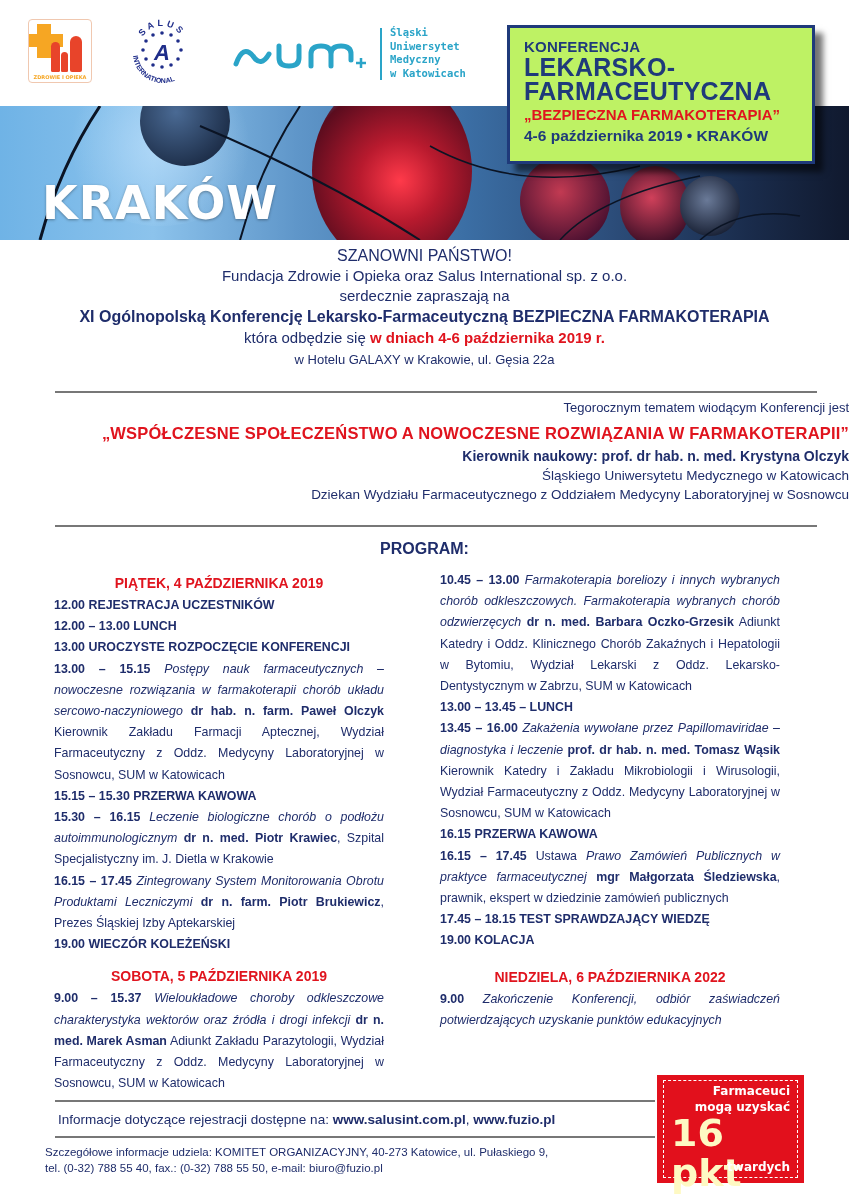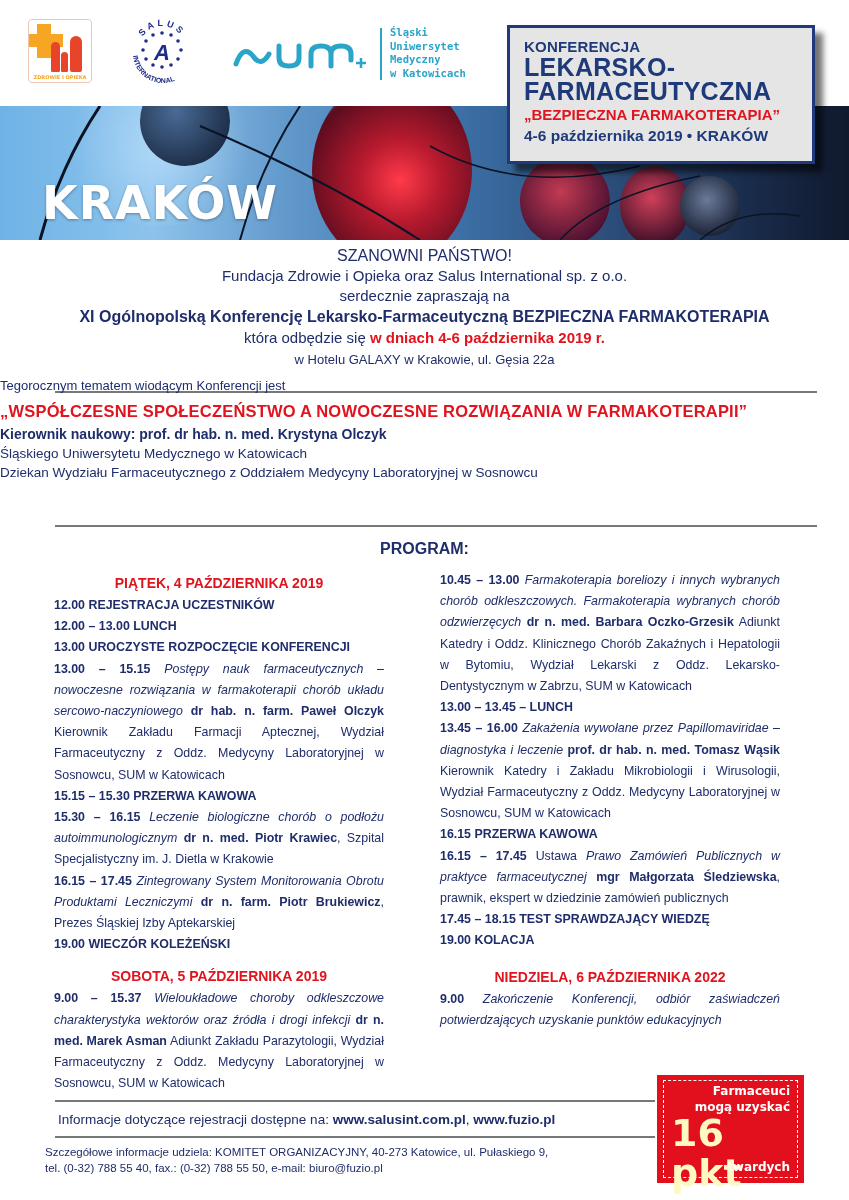--- a/index.html
+++ b/index.html
@@ -21,38 +21,38 @@
   .sum-mark { position: absolute; left: 0; top: 10px; width: 140px; height: 40px; }
   .sum-divider { position: absolute; left: 147px; top: 4px; width: 2px; height: 52px; background: #2aa4c8; }
   .sum-text { position: absolute; left: 157px; top: 2px; font-family: "DejaVu Sans Mono", monospace; font-size: 10.5px; line-height: 13.5px; color: #2aa4c8; font-weight: bold; }
 
   
   .banner { position: absolute; top: 106px; left: 0; width: 849px; height: 134px; overflow: hidden;
     background: linear-gradient(90deg, #6fb3e6 0%, #8cc3ec 18%, #5f96c9 35%, #3b6ea4 55%, #2c4d7a 72%, #1a2c4c 88%, #10192e 100%); }
   .banner .glow { position: absolute; border-radius: 50%; }
   .banner-city { position: absolute; left: 42px; top: 70px; font-family: "DejaVu Sans", sans-serif; font-size: 46px; color: #ffffff; letter-spacing: 1px; font-weight: bold; text-shadow: 0 1px 3px rgba(0,0,0,.35); }
 
-  .conf-box { position: absolute; left: 507px; top: 25px; width: 308px; height: 139px; background: #e5e5e5; border: 3px solid #1f3a7a; box-shadow: 8px 8px 6px rgba(0,0,0,.55); padding: 10px 0 0 14px; z-index: 5; }
+  .conf-box { position: absolute; left: 507px; top: 25px; width: 308px; height: 139px; background: #bef264; border: 3px solid #1f3a7a; box-shadow: 8px 8px 6px rgba(0,0,0,.55); padding: 10px 0 0 14px; z-index: 5; }
   .conf-box .l1 { font-family: "Liberation Sans", sans-serif; font-weight: bold; font-size: 15px; color: #1f3a7a; letter-spacing: 0.2px; }
   .conf-box .l2, .conf-box .l3 { font-family: "Liberation Sans", sans-serif; font-weight: bold; font-size: 25px; line-height: 24px; color: #1f3a7a; letter-spacing: 0.3px; }
   .conf-box .l4 { font-family: "Liberation Sans", sans-serif; font-weight: bold; font-size: 15px; color: #e0141e; margin-top: 3px; }
   .conf-box .l5 { font-family: "Liberation Sans", sans-serif; font-weight: bold; font-size: 15.5px; color: #1f3a7a; margin-top: 4px; }
 
   
   .intro { position: absolute; top: 246px; left: 0; width: 849px; text-align: center; color: #1f2d6b; }
   .intro div { font-family: "Liberation Sans", sans-serif; }
   .intro .greet { font-size: 16px; line-height: 20px; }
   .intro .p { font-size: 15px; line-height: 20px; }
   .intro .big { font-size: 16px; font-weight: bold; line-height: 22px; }
   .intro .small { font-size: 13px; line-height: 20px; margin-top: 2px; }
   .red { color: #e0141e; font-weight: bold; }
 
   .hr { position: absolute; left: 55px; width: 762px; height: 2px; background: #777; }
 
-  .theme { position: absolute; top: 376px; left: 0; width: 849px; text-align: left; }
+  .theme { position: absolute; top: 398px; left: 0; width: 849px; text-align: right; }
   .theme .t1 { font-family: "Liberation Sans", sans-serif; font-size: 13px; line-height: 20px; color: #1f2d6b; }
   .theme .t2 { font-family: "Liberation Sans", sans-serif; font-size: 16.5px; line-height: 26px; color: #e0141e; font-weight: bold; letter-spacing: 0.2px; margin-top: 2px; }
   .theme .t3 { font-family: "Liberation Sans", sans-serif; font-size: 14px; line-height: 20px; color: #1f2d6b; font-weight: bold; }
   .theme .t4 { font-family: "Liberation Sans", sans-serif; font-size: 13.5px; line-height: 19px; color: #1f2d6b; }
 
   .program-title { position: absolute; top: 540px; left: 0; width: 849px; text-align: center; font-family: "Liberation Sans", sans-serif; font-size: 16px; font-weight: bold; color: #1f2d6b; }
 
   .col { position: absolute; font-family: "Liberation Sans", sans-serif; font-size: 12.4px; line-height: 21.2px; color: #1f2d6b; }
   .col-left { left: 54px; top: 572px; width: 330px; }
   .col-right { left: 440px; top: 570px; width: 340px; }

